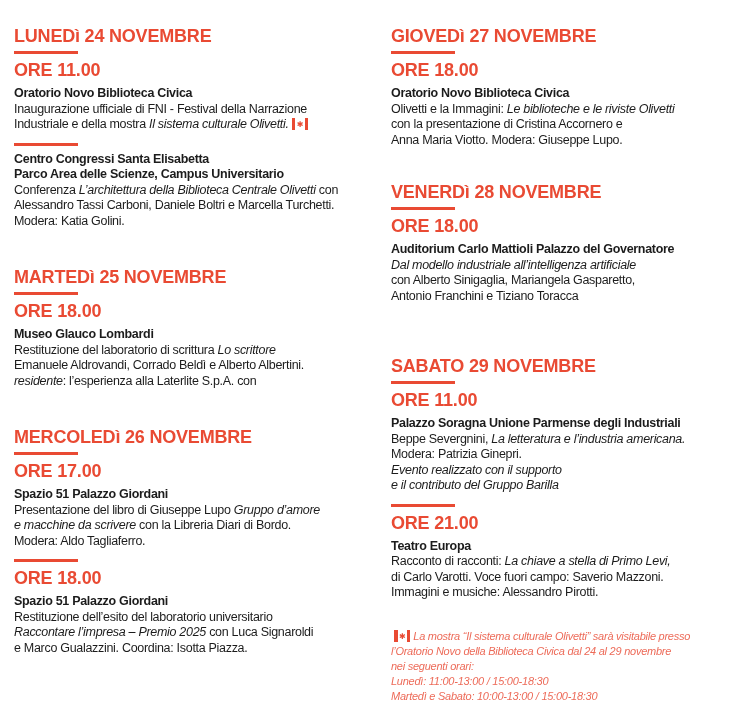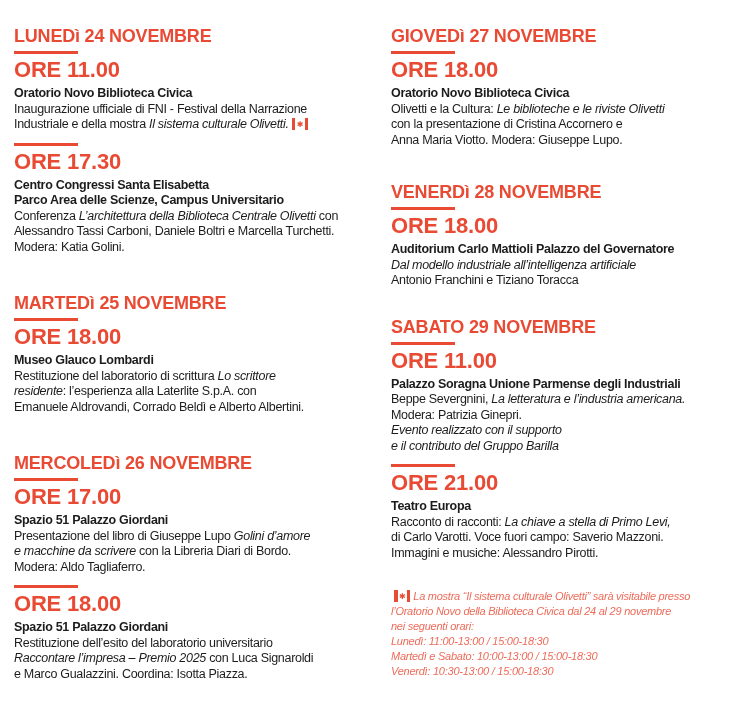--- a/index.html
+++ b/index.html
@@ -10,37 +10,37 @@
     font-family:"Liberation Sans","DejaVu Sans",sans-serif;
     overflow:hidden;
     text-decoration:underline;
   }
   .col { position:absolute; top:26px; }
   .col-left  { left:14px;  width:392px; }
   .col-right { left:391px; width:335px; }
 
   .day { margin:0 0 38px 0; }
   .day.g34 { margin-bottom:34px; }
-  .day.g36 { margin-bottom:28px; }
+  .day.g36 { margin-bottom:52px; }
   .day.g12 { margin-bottom:28px; }
 
   .day-title {
     margin:0 0 5px 0;
     font-size:18px; font-weight:700; line-height:20px;
     letter-spacing:-0.2px; color:var(--accent,#e94a33);
     white-space:nowrap;
   }
   .event + .event { margin-top:10px; }
   .rule {
     width:64px; height:3px; background:var(--accent,#e94a33);
     margin:0 0 6px 0;
   }
   .time {
     margin:0 0 6px 0;
-    font-size:22px; font-weight:700; line-height:20px;
+    font-size:18px; font-weight:700; line-height:20px;
     letter-spacing:-0.2px; color:var(--accent,#e94a33);
     white-space:nowrap;
   }
   .venue { font-weight:700; }
   .tline {
     font-size:12.5px; line-height:15.5px; letter-spacing:-0.3px;
     white-space:nowrap;
   }
   .desc { font-weight:400; }
 
@@ -73,21 +73,20 @@
         <div class="venue">
             <div class="tline"><span>Oratorio Novo Biblioteca Civica</span></div>
           </div>
         <div class="desc">
             <div class="tline"><span>Inaugurazione ufficiale di FNI - Festival della Narrazione</span></div>
             <div class="tline"><span>Industriale e della mostra </span><i>Il sistema culturale Olivetti.</i><span class="flag-icon"><span class="fbar"></span><span class="fstar">✱</span><span class="fbar"></span></span></div>
           </div>
       </div>
       <div class="event">
         <div class="rule"></div>
-        <h3 class="time">ORE 17.30</h3>
         <div class="venue">
             <div class="tline"><span>Centro Congressi Santa Elisabetta</span></div>
             <div class="tline"><span>Parco Area delle Scienze, Campus Universitario</span></div>
           </div>
         <div class="desc">
             <div class="tline"><span>Conferenza </span><i>L’architettura della Biblioteca Centrale Olivetti</i><span> con</span></div>
             <div class="tline"><span>Alessandro Tassi Carboni, Daniele Boltri e Marcella Turchetti.</span></div>
             <div class="tline"><span>Modera: Katia Golini.</span></div>
           </div>
       </div>
@@ -96,36 +95,36 @@
     <section class="day">
       <h2 class="day-title">MARTEDì 25 NOVEMBRE</h2>
       <div class="event">
         <div class="rule"></div>
         <h3 class="time">ORE 18.00</h3>
         <div class="venue">
             <div class="tline"><span>Museo Glauco Lombardi</span></div>
           </div>
         <div class="desc">
             <div class="tline"><span>Restituzione del laboratorio di scrittura </span><i>Lo scrittore</i></div>
+            <div class="tline"><span>Emanuele Aldrovandi, Corrado Beldì e Alberto Albertini.</span></div>
             <div class="tline"><i>residente</i><span>: l’esperienza alla Laterlite S.p.A. con</span></div>
-            <div class="tline"><span>Emanuele Aldrovandi, Corrado Beldì e Alberto Albertini.</span></div>
           </div>
       </div>
     </section>
 
     <section class="day">
       <h2 class="day-title">MERCOLEDì 26 NOVEMBRE</h2>
       <div class="event">
         <div class="rule"></div>
         <h3 class="time">ORE 17.00</h3>
         <div class="venue">
             <div class="tline"><span>Spazio 51 Palazzo Giordani</span></div>
           </div>
         <div class="desc">
-            <div class="tline"><span>Presentazione del libro di Giuseppe Lupo </span><i>Golini d’amore</i></div>
+            <div class="tline"><span>Presentazione del libro di Giuseppe Lupo </span><i>Gruppo d’amore</i></div>
             <div class="tline"><i>e macchine da scrivere</i><span> con la Libreria Diari di Bordo.</span></div>
             <div class="tline"><span>Modera: Aldo Tagliaferro.</span></div>
           </div>
       </div>
       <div class="event">
         <div class="rule"></div>
         <h3 class="time">ORE 18.00</h3>
         <div class="venue">
             <div class="tline"><span>Spazio 51 Palazzo Giordani</span></div>
           </div>
@@ -143,37 +142,38 @@
 
     <section class="day g34">
       <h2 class="day-title">GIOVEDì 27 NOVEMBRE</h2>
       <div class="event">
         <div class="rule"></div>
         <h3 class="time">ORE 18.00</h3>
         <div class="venue">
             <div class="tline"><span>Oratorio Novo Biblioteca Civica</span></div>
           </div>
         <div class="desc">
-            <div class="tline"><span>Olivetti e la Cultura: </span><i>Le biblioteche e le riviste Olivetti</i></div>
+            <div class="tline"><span>Olivetti e la Immagini: </span><i>Le biblioteche e le riviste Olivetti</i></div>
             <div class="tline"><span>con la presentazione di Cristina Accornero e</span></div>
             <div class="tline"><span>Anna Maria Viotto. Modera: Giuseppe Lupo.</span></div>
           </div>
       </div>
     </section>
 
     <section class="day g36">
       <h2 class="day-title">VENERDì 28 NOVEMBRE</h2>
       <div class="event">
         <div class="rule"></div>
         <h3 class="time">ORE 18.00</h3>
         <div class="venue">
             <div class="tline"><span>Auditorium Carlo Mattioli Palazzo del Governatore</span></div>
           </div>
         <div class="desc">
             <div class="tline"><i>Dal modello industriale all’intelligenza artificiale</i></div>
+            <div class="tline"><span>con Alberto Sinigaglia, Mariangela Gasparetto,</span></div>
             <div class="tline"><span>Antonio Franchini e Tiziano Toracca</span></div>
           </div>
       </div>
     </section>
 
     <section class="day g12">
       <h2 class="day-title">SABATO 29 NOVEMBRE</h2>
       <div class="event">
         <div class="rule"></div>
         <h3 class="time">ORE 11.00</h3>

